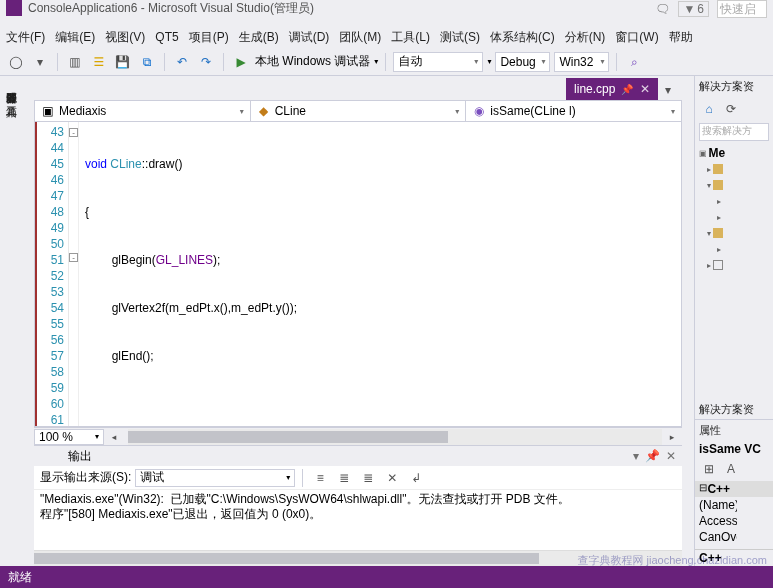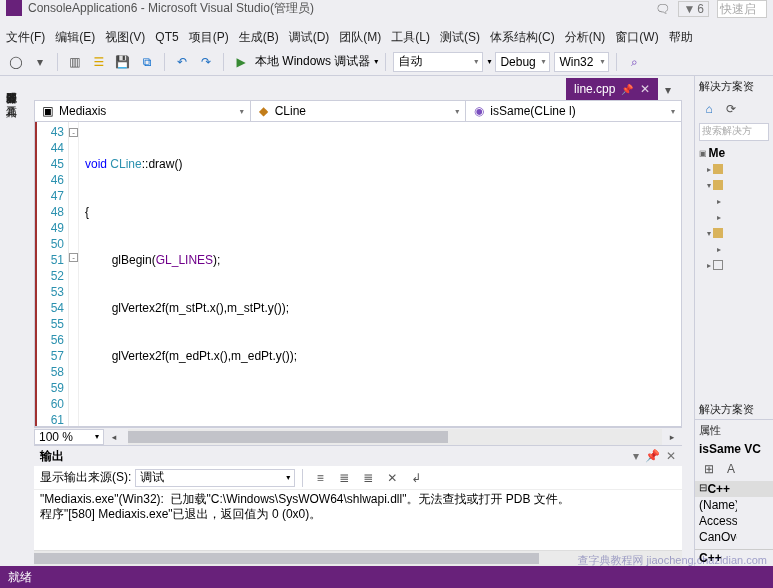--- a/index.html
+++ b/index.html
@@ -43,21 +43,21 @@
 .kw { color: #0000ff; }
 .typ { color: #2b91af; }
 .mac { color: #6f008a; }
 .zoom-bar { height: 18px; display: flex; align-items: center; border-top: 1px solid #cccedb; background: #eeeef2; }
 .zoom-combo { width: 70px; height: 16px; border: 1px solid #cccedb; background: #fff; padding: 0 4px; display: flex; align-items: center; font-size: 11px; }
 .zoom-combo .arrow { margin-left: auto; font-size: 8px; }
 .scroll-h { flex:1; height:16px; background:#eaeaea; margin-left:4px; position:relative;}
 .scroll-h-thumb { position:absolute; left:0; width:60%; top:2px; bottom:2px; background:#c2c3c9;}
 .output-panel { border-top: 1px solid #cccedb; background: #fff; display: flex; flex-direction: column; }
 .output-header { height: 20px; display: flex; align-items: center; padding: 0 6px; background: #eeeef2; }
-.output-header .title { font-weight: bold; }
+.output-header .title { font-weight: normal; margin-left: 28px; }
 .output-header .rbtns { margin-left:auto; display:flex; gap:6px; color:#717171;}
 .output-filter { height: 24px; display: flex; align-items: center; padding: 0 6px; gap: 4px; border-bottom: 1px solid #eee; }
 .out-combo { width: 160px; height: 18px; border: 1px solid #cccedb; background: #fff; padding: 0 4px; display: flex; align-items: center; }
 .out-combo .arrow { margin-left:auto; font-size:8px;}
 .output-body { flex: 1; padding: 2px 6px; font-family: Consolas, SimSun, monospace; font-size: 12px; line-height: 15px; white-space: pre; color: #000; min-height: 60px; overflow:hidden;}
 .scroll-h2 { height:16px; background:#eaeaea; position:relative; border-top:1px solid #ddd;}
 .scroll-h2-thumb { position:absolute; left:0; width:78%; top:2px; bottom:2px; background:#c2c3c9;}
 .status-bar { height: 22px; background: #68217a; color: #fff; display: flex; align-items: center; padding: 0 8px; }
 .right-col { width: 79px; border-left: 1px solid #cccedb; background: #eeeef2; display: flex; flex-direction: column; overflow: hidden; }
 .right-sec-title { padding: 3px 4px; font-size: 11px; color: #1e1e1e; white-space: nowrap; overflow:hidden;}
@@ -204,22 +204,22 @@
           <div class="fold-sp"></div>
           <div class="fold-sp"></div>
           <div class="fold-sp"></div>
           <div class="fold-sp"></div>
         <div class="fold-box">-</div>
       </div>
       <div class="code-body">
         <div><span class="kw">void </span><span class="typ">CLine</span><span>::draw()</span></div>
         <div>{</div>
         <div><span>        glBegin(</span><span class="mac">GL_LINES</span><span>);</span></div>
-        <div>        glVertex2f(m_stPt.x(),m_stPt.y());</div>
         <div>        glVertex2f(m_edPt.x(),m_edPt.y());</div>
+        <div>        glEnd();</div>
         
         
         
         
         
         
         
         
         
         

